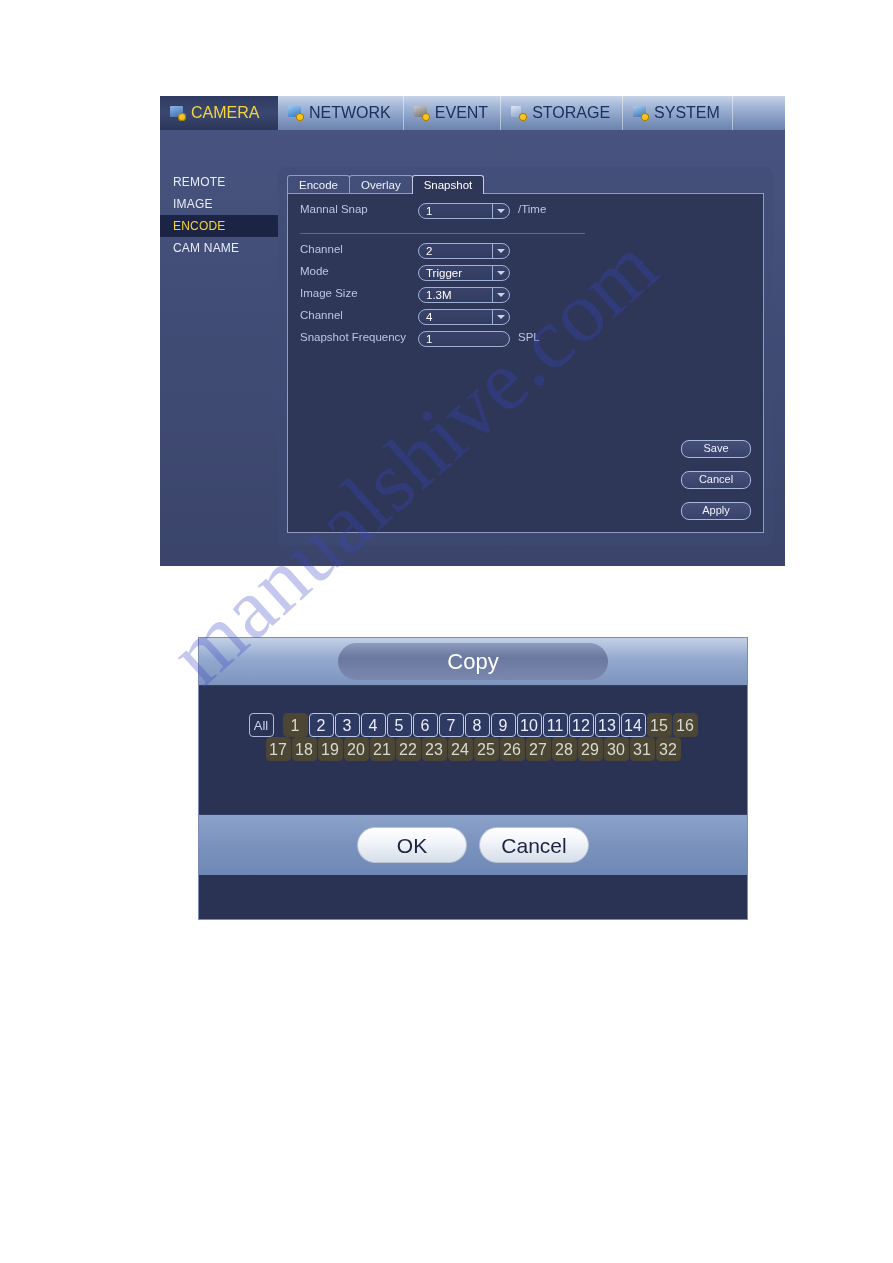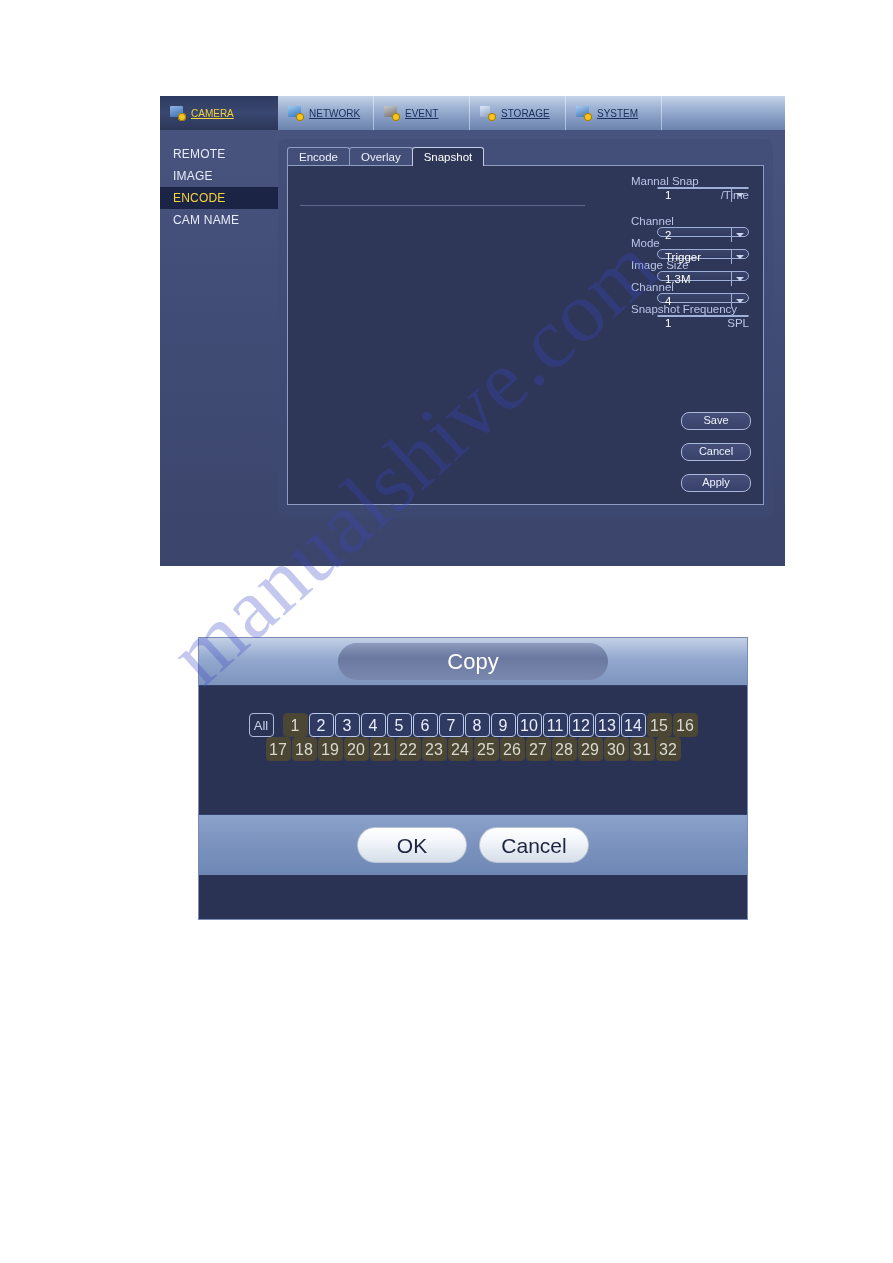--- a/index.html
+++ b/index.html
@@ -77,26 +77,25 @@
     background: linear-gradient(180deg, #c6d3e8 0%, #9fb3d4 35%, #7d94bd 75%, #6c84ad 100%);
     display: flex;
   }
   .nav-item {
     position: relative;
     display: flex;
     align-items: center;
     gap: 5px;
     padding: 0 12px 0 10px;
     height: 100%;
-    font-size: 10px;
+    font-size: 16px;
     color: #1c3060;
     border-right: 1px solid rgba(255,255,255,0.45);
     box-sizing: border-box;
     min-width: 96px;
-    text-decoration: underline;
   }
   .nav-item.active {
     background: linear-gradient(180deg, #2e3a60 0%, #3a4770 50%, #2c3659 100%);
     color: #f4d33c;
     border-right: none;
     min-width: 118px;
   }
   .nav-icon {
     width: 16px;
     height: 15px;
@@ -120,20 +119,21 @@
   .ic-camera .body { background: linear-gradient(160deg,#8fb6e6,#3a6bb0); }
   .ic-network .body { background: linear-gradient(160deg,#9fcaf2,#2e74c0); }
   .ic-event .body { background: linear-gradient(160deg,#c9c9c9,#6f6f6f); }
   .ic-storage .body { background: linear-gradient(160deg,#dfe8f5,#8aa3c7); width:10px; }
   .ic-system .body { background: linear-gradient(160deg,#a8cdf0,#3b72b6); }
 
   
   #setting-body {
     position: relative;
     height: 407px;
+    margin-top: 28px;
   }
   #setting-sidebar {
     position: absolute;
     left: 0;
     top: 0;
     width: 118px;
     padding-top: 13px;
   }
   .side-item {
     height: 22px;
@@ -188,24 +188,23 @@
     position: relative;
     margin-top: -1px;
     height: 340px;
     background: #2f3758;
     border: 1px solid #8f9dc2;
     box-sizing: border-box;
     padding: 9px 14px 0 12px;
   }
   .form-row {
     display: flex;
-    align-items: flex-end;
+    align-items: flex-start;
     height: 22px;
     margin-bottom: 0px;
-    flex-direction: column;
   }
   .f-label {
     font-size: 11.5px;
     color: #b9c5e8;
     width: 118px;
     flex: 0 0 auto;
   }
   .f-unit {
     font-size: 11.5px;
     color: #b9c5e8;

